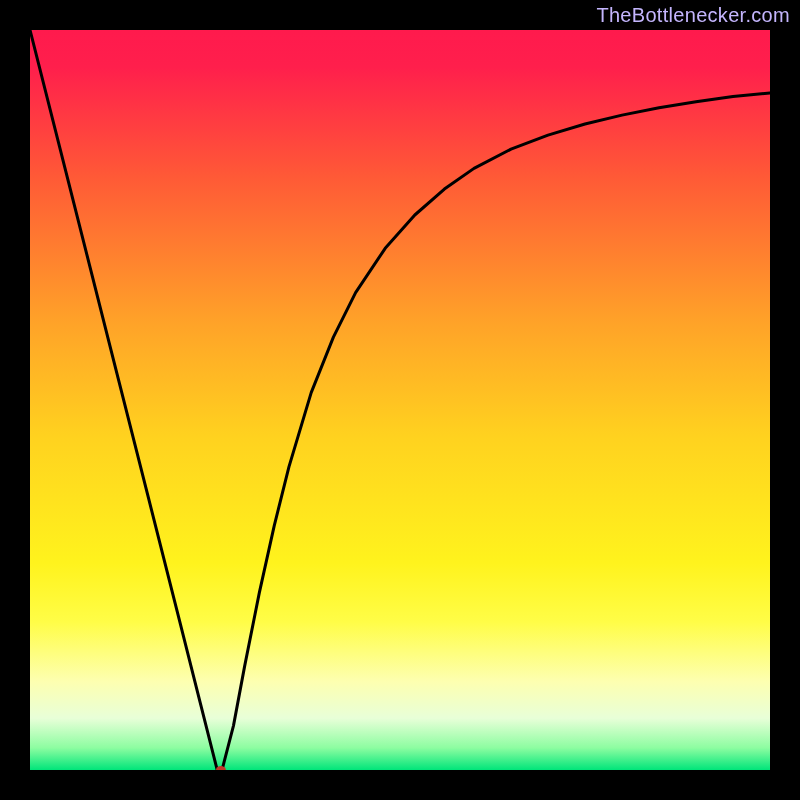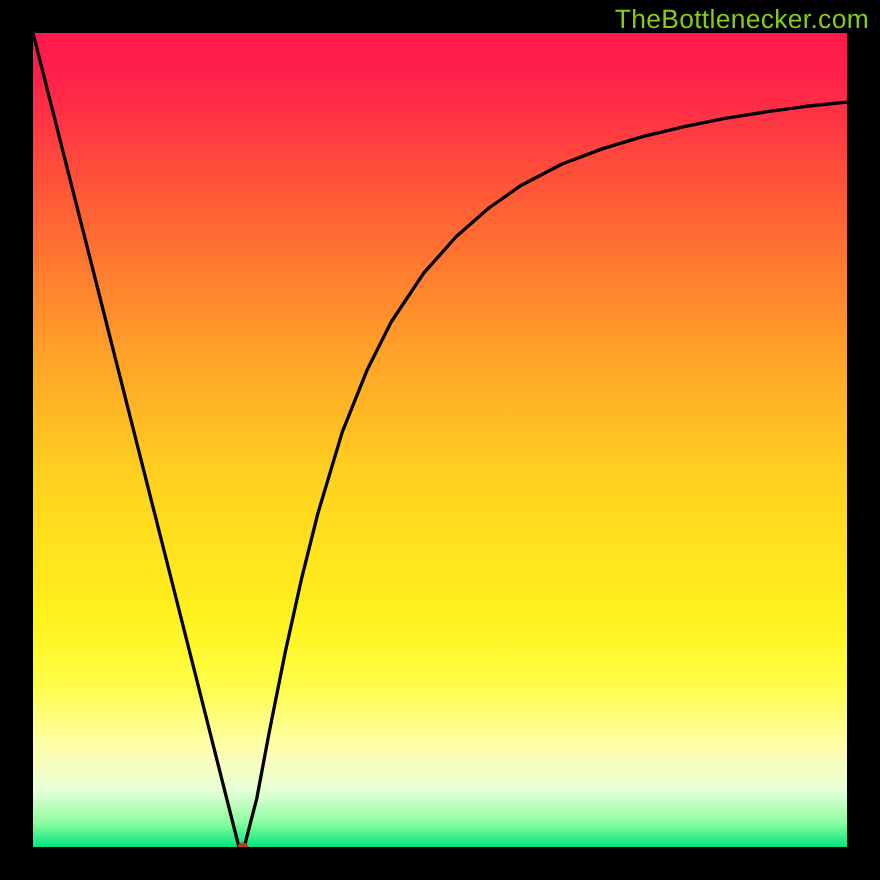--- a/index.html
+++ b/index.html
@@ -22,22 +22,22 @@
     left: 30px;
     top: 30px;
     width: 740px;
     height: 740px;
     overflow: hidden;
   }
   .watermark {
     position: absolute;
     top: 4px;
     right: 10px;
-    color: #84cc16;
-    font-size: 24px;
+    color: #c4b5fd;
+    font-size: 20px;
     font-weight: 500;
     letter-spacing: 0.3px;
     user-select: none;
   }
   svg {
     display: block;
   }
 </style>
 </head>
 <body>

